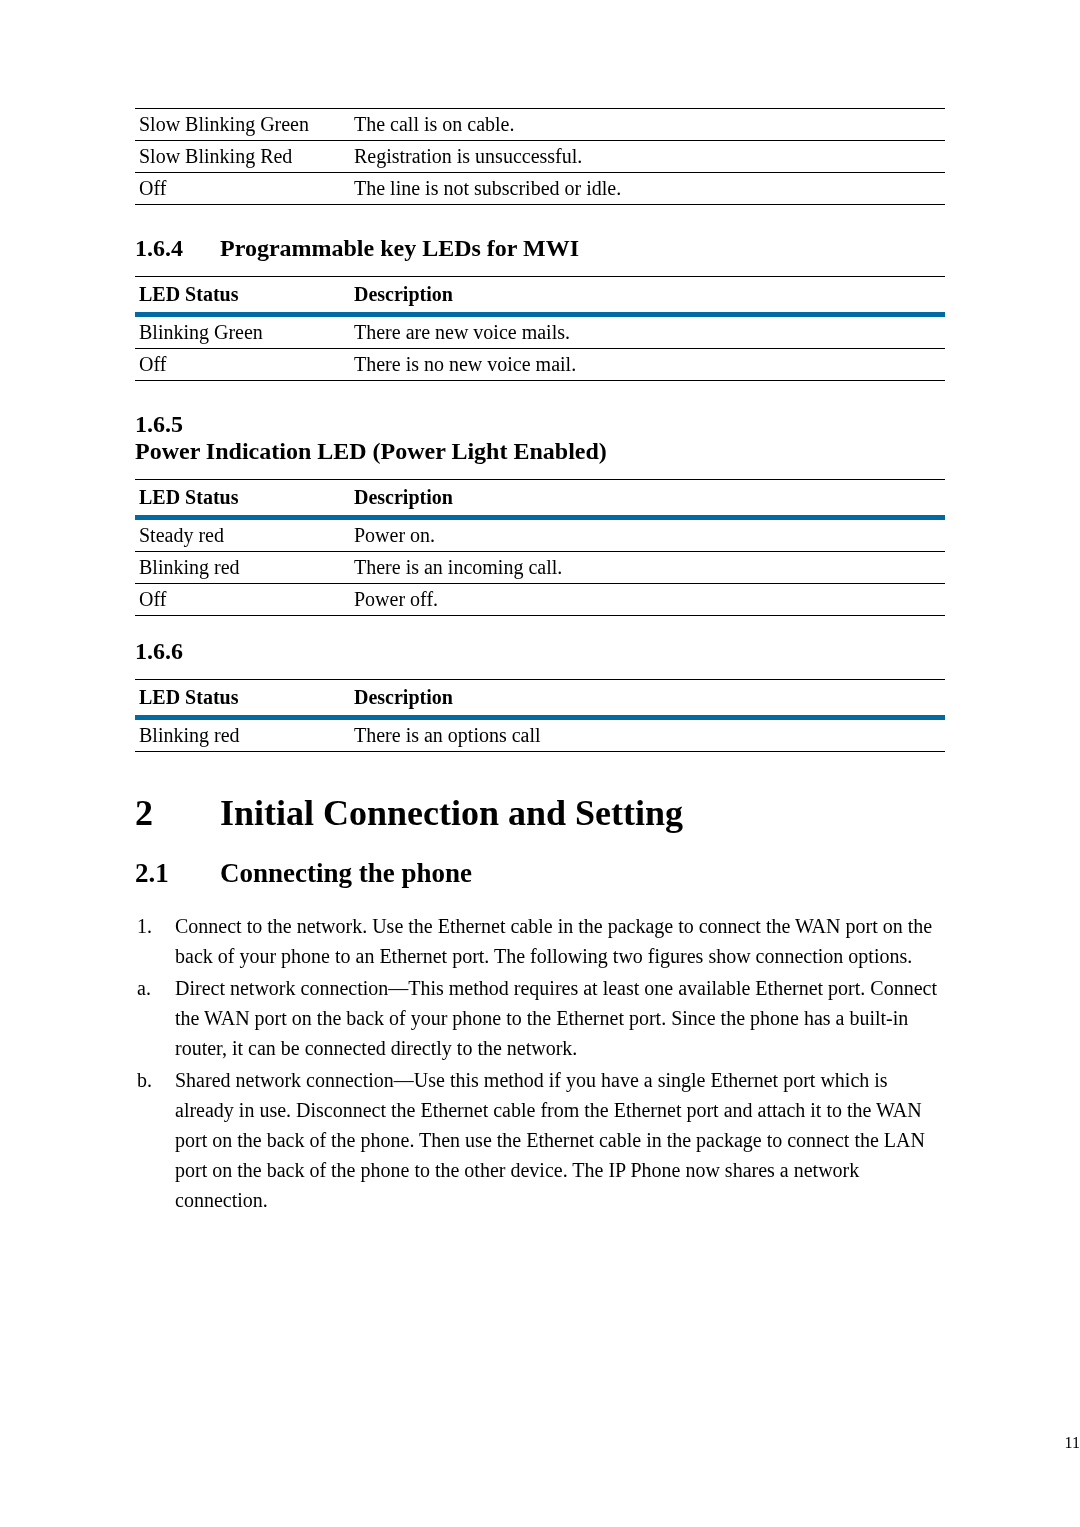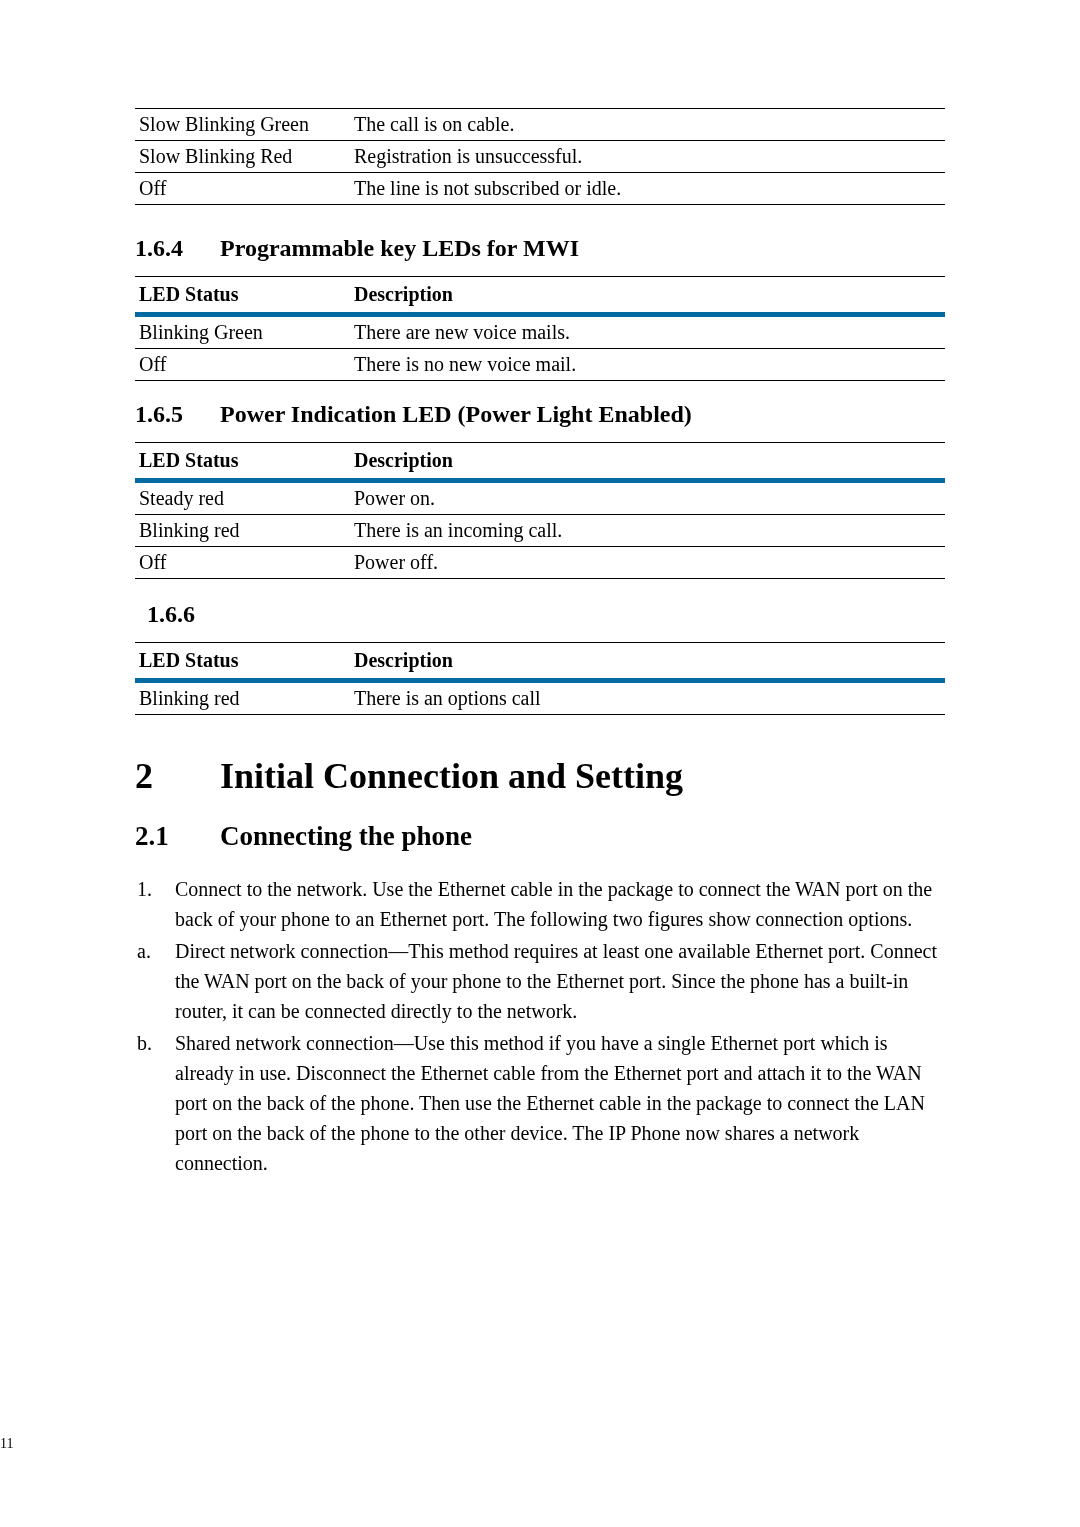--- a/index.html
+++ b/index.html
@@ -54,25 +54,25 @@
       margin-bottom: 14px;
       display: flex;
     }
     .section-heading .num {
       display: inline-block;
       width: 85px;
     }
     .section-heading.s164 {
     }
     .section-heading.s165 {
-      margin-top: 20px;
+      margin-top: 30px;
+      flex-direction: column;
     }
     .section-heading.s166 {
       margin-top: 22px;
-      margin-left: 12px;
     }
     h1.chapter {
       font-size: 36px;
       font-weight: bold;
       margin-top: 40px;
       margin-bottom: 24px;
       display: flex;
       align-items: baseline;
     }
     h1.chapter .num {
@@ -104,22 +104,22 @@
       padding-left: 2px;
     }
     .list-item .text {
       flex: 1;
     }
     .page-number {
       position: absolute;
       bottom: 75px;
       left: 0;
       right: 0;
-      text-align: left;
-      font-size: 14px;
+      text-align: right;
+      font-size: 16px;
     }
   </style>
 </head>
 <body>
 
 <div class="content">
 
   <table class="first-table">
     <tbody>
       <tr>

